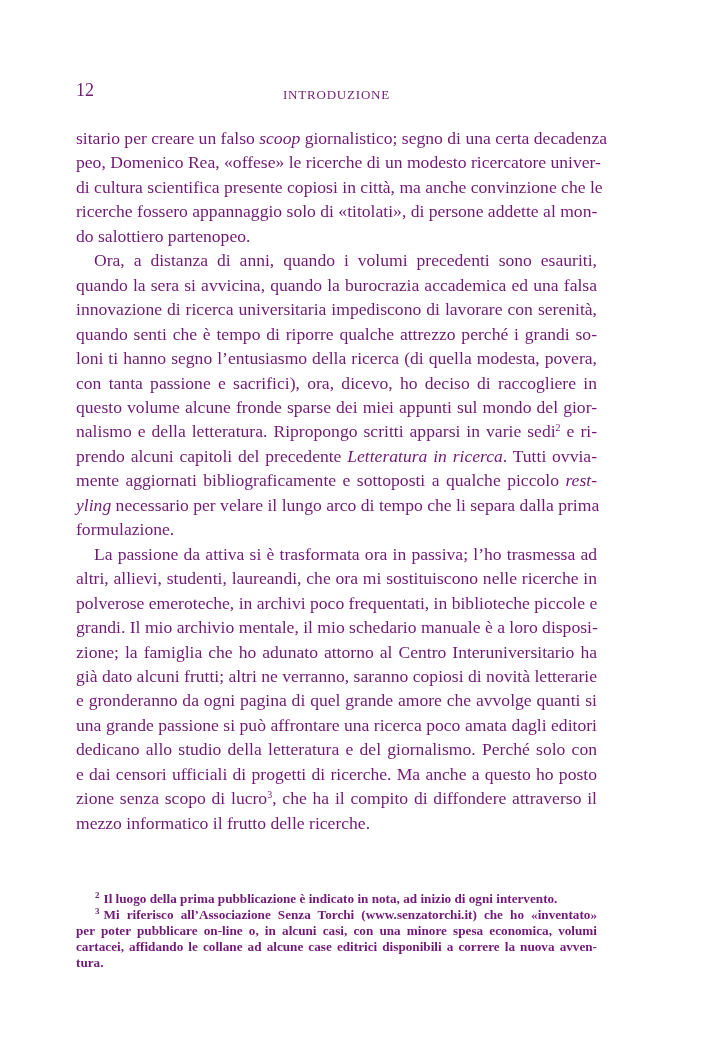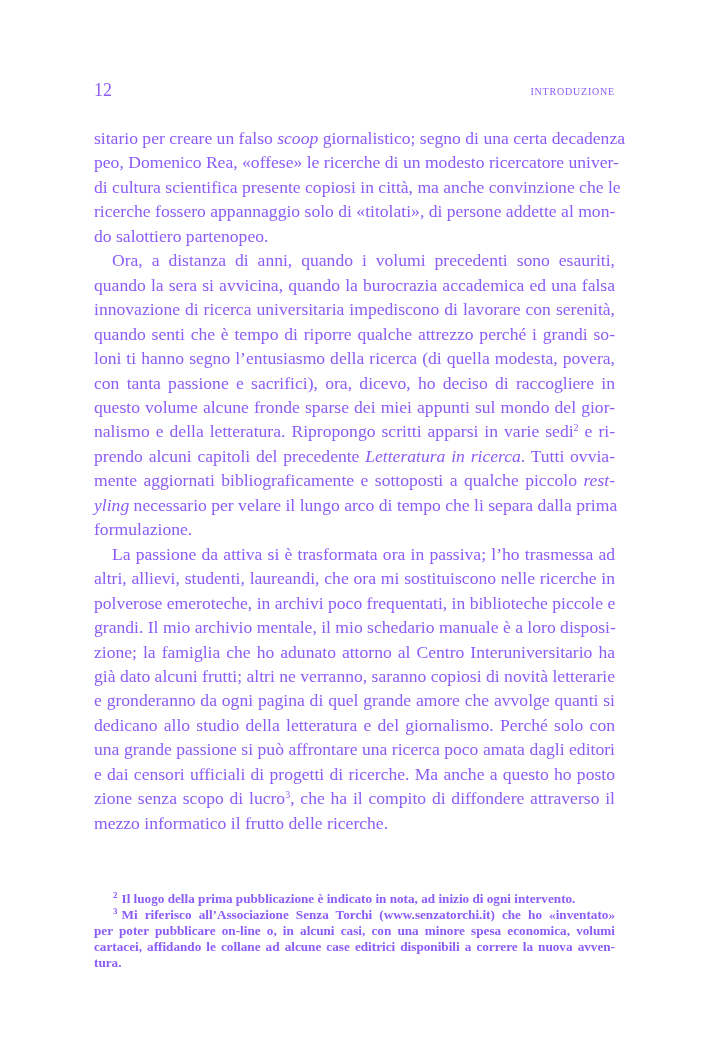--- a/index.html
+++ b/index.html
@@ -1,26 +1,26 @@
 <!DOCTYPE html>
 <html><head>
 <meta charset="utf-8">
 <style>
   html, body { margin: 0; padding: 0; background: #ffffff; }
   body { width: 708px; height: 1038px; position: relative; overflow: hidden; }
   .page {
-    position: absolute; left: 94px; top: 80px; width: 521px;
+    position: absolute; left: 76px; top: 80px; width: 521px;
     font-family: "Liberation Serif", "DejaVu Serif", serif;
-    color: #8b5cf6;
+    color: #701a75;
   }
   .running-head { position: relative; height: 24px; font-size: 17px; }
   .page-number { position: absolute; left: 0; top: 0; font-size: 18px; }
   .header-title {
-    position: absolute; left: 0; right: 0; top: 3px; text-align: right;
-    font-variant: small-caps; text-transform: lowercase; letter-spacing: 0.8px; font-size: 14px;
+    position: absolute; left: 0; right: 0; top: 3px; text-align: center;
+    font-variant: small-caps; text-transform: lowercase; letter-spacing: 0.8px; font-size: 18px;
   }
   .body { margin-top: 22px; font-size: 17.6px; line-height: 24.45px; text-align: justify; hyphens: manual; }
   .body p { margin: 0; }
   .body .line { display: block; text-align: justify; text-align-last: justify; white-space: nowrap; }
   .body .line.last { text-align-last: left; }
   sup { font-size: 10px; line-height: 0; vertical-align: 6px; }
   .footnotes { margin-top: 56px; font-size: 13.2px; line-height: 16px; font-weight: bold; }
   .footnotes .line { display: block; text-align: justify; text-align-last: justify; white-space: nowrap; }
   .footnotes .line.last { text-align-last: left; }
   .fn-indent { padding-left: 19px; }
@@ -59,22 +59,22 @@
         <span class="line last">formulazione.</span>
       </p>
       <p>
         <span class="line" style="text-indent: 18px;">La passione da attiva si è trasformata ora in passiva; l’ho trasmessa ad</span>
         <span class="line">altri, allievi, studenti, laureandi, che ora mi sostituiscono nelle ricerche in</span>
         <span class="line">polverose emeroteche, in archivi poco frequentati, in biblioteche piccole e</span>
         <span class="line">grandi. Il mio archivio mentale, il mio schedario manuale è a loro disposi-</span>
         <span class="line">zione; la famiglia che ho adunato attorno al Centro Interuniversitario ha</span>
         <span class="line">già dato alcuni frutti; altri ne verranno, saranno copiosi di novità letterarie</span>
         <span class="line">e gronderanno da ogni pagina di quel grande amore che avvolge quanti si</span>
+        <span class="line">una grande passione si può affrontare una ricerca poco amata dagli editori</span>
         <span class="line">dedicano allo studio della letteratura e del giornalismo. Perché solo con</span>
-        <span class="line">una grande passione si può affrontare una ricerca poco amata dagli editori</span>
         <span class="line">e dai censori ufficiali di progetti di ricerche. Ma anche a questo ho posto</span>
         <span class="line">zione senza scopo di lucro<sup>3</sup>, che ha il compito di diffondere attraverso il</span>
         <span class="line last">mezzo informatico il frutto delle ricerche.</span>
       </p>
     </div>
 
   <div class="footnotes" id="footnotes">
       <div>
         <span class="line last fn-indent"><span class="fn-mark">2</span>Il luogo della prima pubblicazione è indicato in nota, ad inizio di ogni intervento.</span>
       </div>

